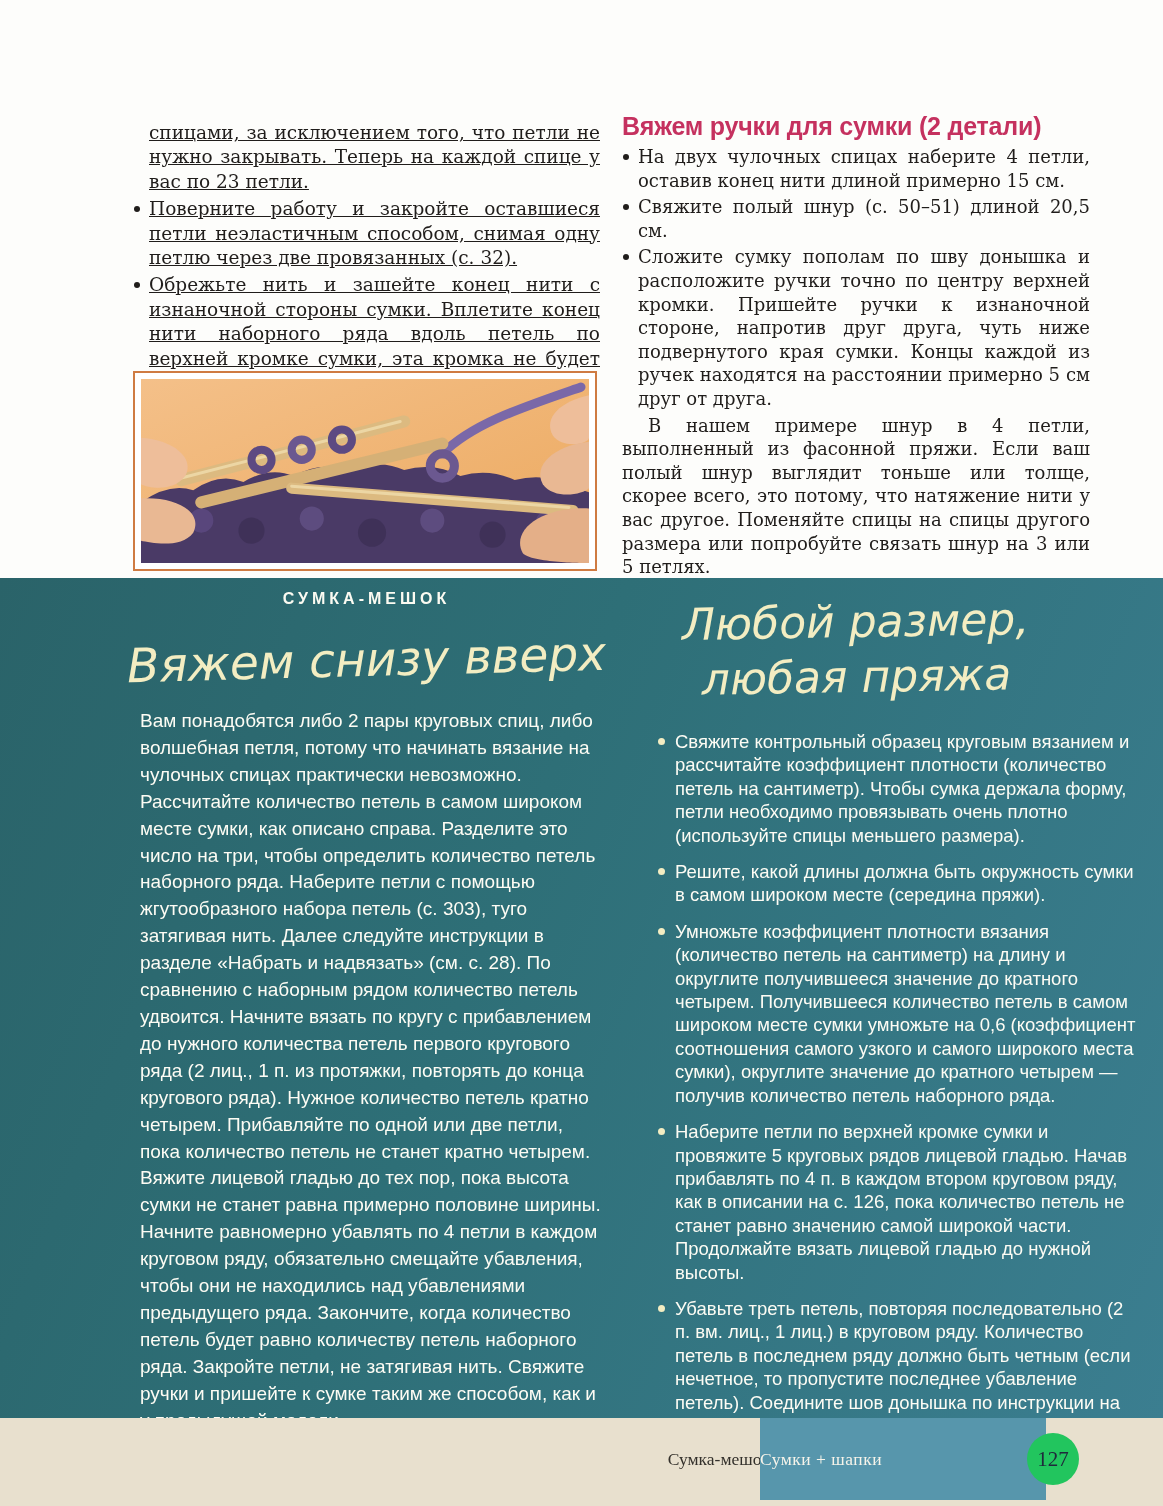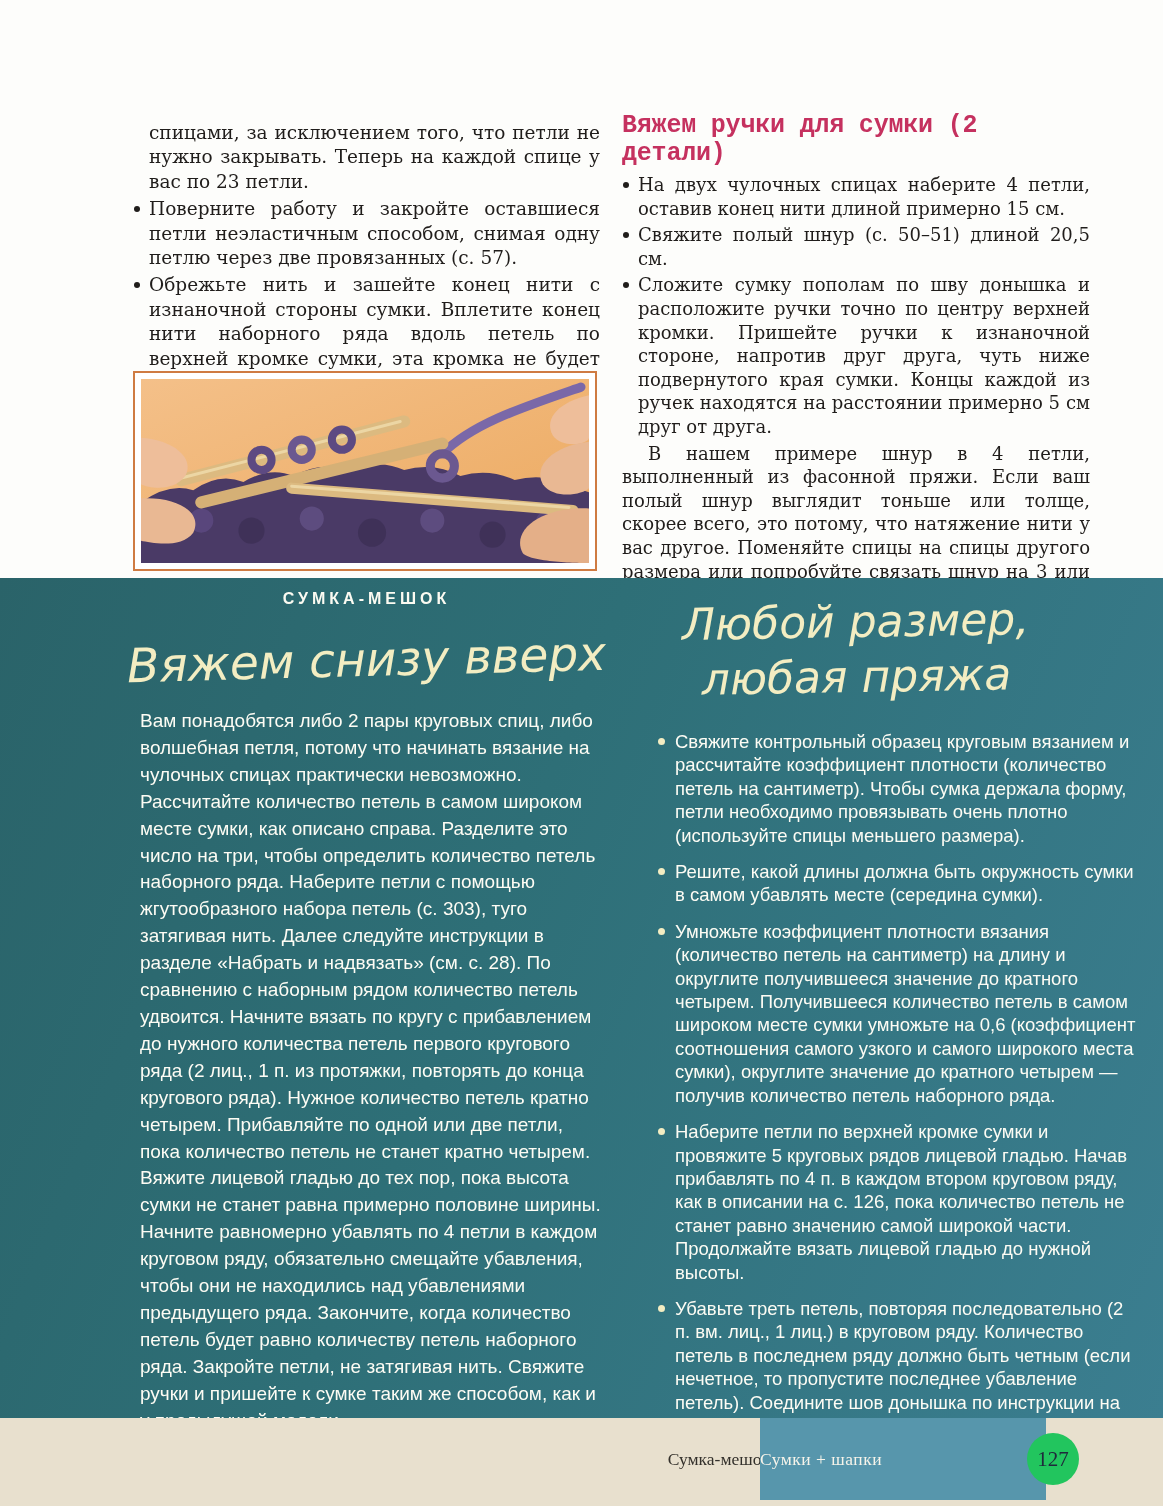--- a/index.html
+++ b/index.html
@@ -5,36 +5,36 @@
   html,body { margin:0; padding:0; background:#9a9a9a; }
   .page {
     position:relative; width:1163px; height:1506px; margin:0 auto;
     background:#fdfdfb; overflow:hidden;
     font-family:"DejaVu Serif", serif; color:#201d1b;
   }
 
   
   .top-left {
     position:absolute; left:133px; top:121px; width:467px;
-    font-size:18.5px; line-height:24.4px; text-align:justify;
+    font-size:18.5px; line-height:24.4px; text-align:justify;text-decoration:underline;
   }
   .top-left .cont { margin:0 0 3px 0; padding-left:16px; }
   ul.slab-list { list-style:none; margin:0; padding:0; }
   ul.slab-list > li { position:relative; padding-left:16px; margin:2px 0 3px; text-align:justify; }
   .bdot {
     position:absolute; left:1px; top:9px; width:6px; height:6px;
     border-radius:50%; background:#201d1b;
   }
 
   .top-right {
     position:absolute; left:622px; top:112px; width:468px;
     font-size:18px; line-height:23.6px; text-align:justify;
   }
   .mag-heading {
-    margin:0 0 5px 0; font-family:Liberation Mono, monospace;
+    margin:0 0 5px 0; font-family:Liberation Sans, sans-serif;
     font-weight:bold; font-size:25px; line-height:28px; color:#c5315f;
     text-align:left; letter-spacing:-0.2px;
   }
   .top-right .closing { margin:2px 0 0 0; text-indent:26px; }
 
   
   .photo-frame {
     position:absolute; left:133px; top:371px; width:464px; height:200px;
     margin:0; box-sizing:border-box; border:2px solid #cf7b42;
     background:#ffffff; padding:6px;
@@ -99,21 +99,21 @@
 </head>
 <body>
 
 <div class="page">
 
   <div class="top-left">
     <p class="cont">спицами, за исключением того, что петли не нужно закрывать. Теперь на каждой спице у вас по 23 петли.</p>
     <ul class="slab-list">
       <li>
         <span class="bdot"></span>
-        <span>Поверните работу и закройте оставшиеся петли неэластичным способом, снимая одну петлю через две провязанных (с. 57).</span>
+        <span>Поверните работу и закройте оставшиеся петли неэластичным способом, снимая одну петлю через две провязанных (с. 32).</span>
       </li>
       <li>
         <span class="bdot"></span>
         <span>Обрежьте нить и зашейте конец нити с изнаночной стороны сумки. Вплетите конец нити наборного ряда вдоль петель по верхней кромке сумки, эта кромка не будет видна, так как край будет подвернут.</span>
       </li>
     </ul>
   </div>
 
   <div class="top-right">
     <h2 class="mag-heading">Вяжем ручки для сумки (2 детали)</h2>
@@ -186,21 +186,21 @@
     </p>
 
     <div class="teal-right">
       <ul class="teal-list">
         <li>
           <span class="cdot"></span>
           <span>Свяжите контрольный образец круговым вязанием и рассчитайте коэффициент плотности (количество петель на сантиметр). Чтобы сумка держала форму, петли необходимо провязывать очень плотно (используйте спицы меньшего размера).</span>
         </li>
         <li>
           <span class="cdot"></span>
-          <span>Решите, какой длины должна быть окружность сумки в самом убавлять месте (середина сумки).</span>
+          <span>Решите, какой длины должна быть окружность сумки в самом широком месте (середина пряжи).</span>
         </li>
         <li>
           <span class="cdot"></span>
           <span>Умножьте коэффициент плотности вязания (количество петель на сантиметр) на длину и округлите получившееся значение до кратного четырем. Получившееся количество петель в самом широком месте сумки умножьте на 0,6 (коэффициент соотношения самого узкого и самого широкого места сумки), округлите значение до кратного четырем — получив количество петель наборного ряда.</span>
         </li>
         <li>
           <span class="cdot"></span>
           <span>Наберите петли по верхней кромке сумки и провяжите 5 круговых рядов лицевой гладью. Начав прибавлять по 4 п. в каждом втором круговом ряду, как в описании на с. 126, пока количество петель не станет равно значению самой широкой части. Продолжайте вязать лицевой гладью до нужной высоты.</span>
         </li>
         <li>

